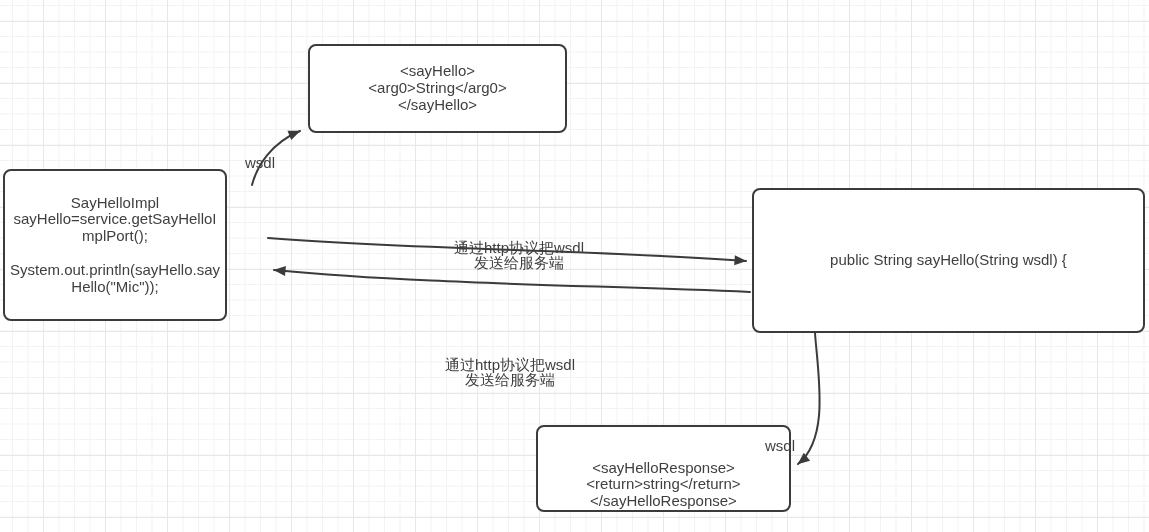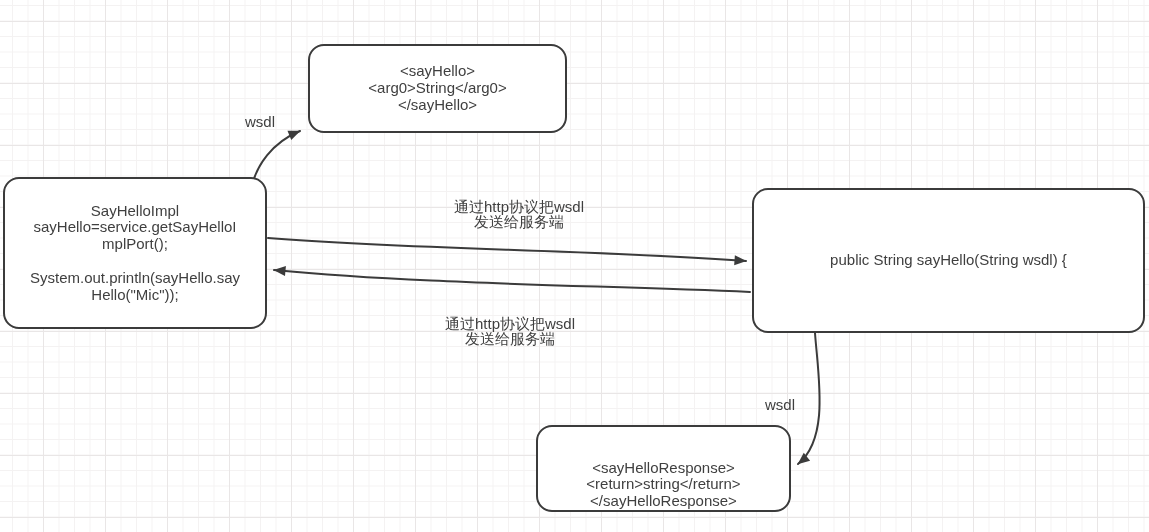--- a/index.html
+++ b/index.html
@@ -35,45 +35,46 @@
   }
   .arrowhead {
     fill: var(--stroke, #3b3b3b);
     stroke: none;
   }
   .node {
     position: absolute;
     box-sizing: border-box;
     background: #ffffff;
     border: 2px solid var(--stroke, #3b3b3b);
-    border-radius: 16px;
+    border-radius: 8px;
     display: flex;
     align-items: center;
     justify-content: center;
   }
   .node-text {
     white-space: pre-line;
     text-align: center;
     color: var(--text, #3f3f3f);
     font-size: 15px;
     line-height: 1.12;
     width: 100%;
     padding: 0 4px;
   }
   .edge-label {
     position: absolute;
     white-space: pre-line;
     text-align: center;
     color: var(--text, #3f3f3f);
     font-size: 15px;
     line-height: 1.0;
+    margin-top: 41px;
   }
   
   #node-request  { left: 308px; top: 44px;  width: 259px; height: 89px;  }
-  #node-client   { left: 3px;   top: 177px; width: 264px; height: 152px; }
+  #node-client   { left: 3px;   top: 169px; width: 224px; height: 152px; }
   #node-server   { left: 752px; top: 188px; width: 393px; height: 145px; }
   #node-response { left: 536px; top: 425px; width: 255px; height: 87px; align-items: flex-end;  }
   
   #label-wsdl-request  { left: 228px; top: 114px; width: 64px;  }
   #label-http-request  { left: 419px; top: 199px; width: 200px; }
   #label-http-response { left: 410px; top: 316px; width: 200px; }
   #label-wsdl-response { left: 748px; top: 397px; width: 64px;  }
 </style>
 </head>
 <body>

